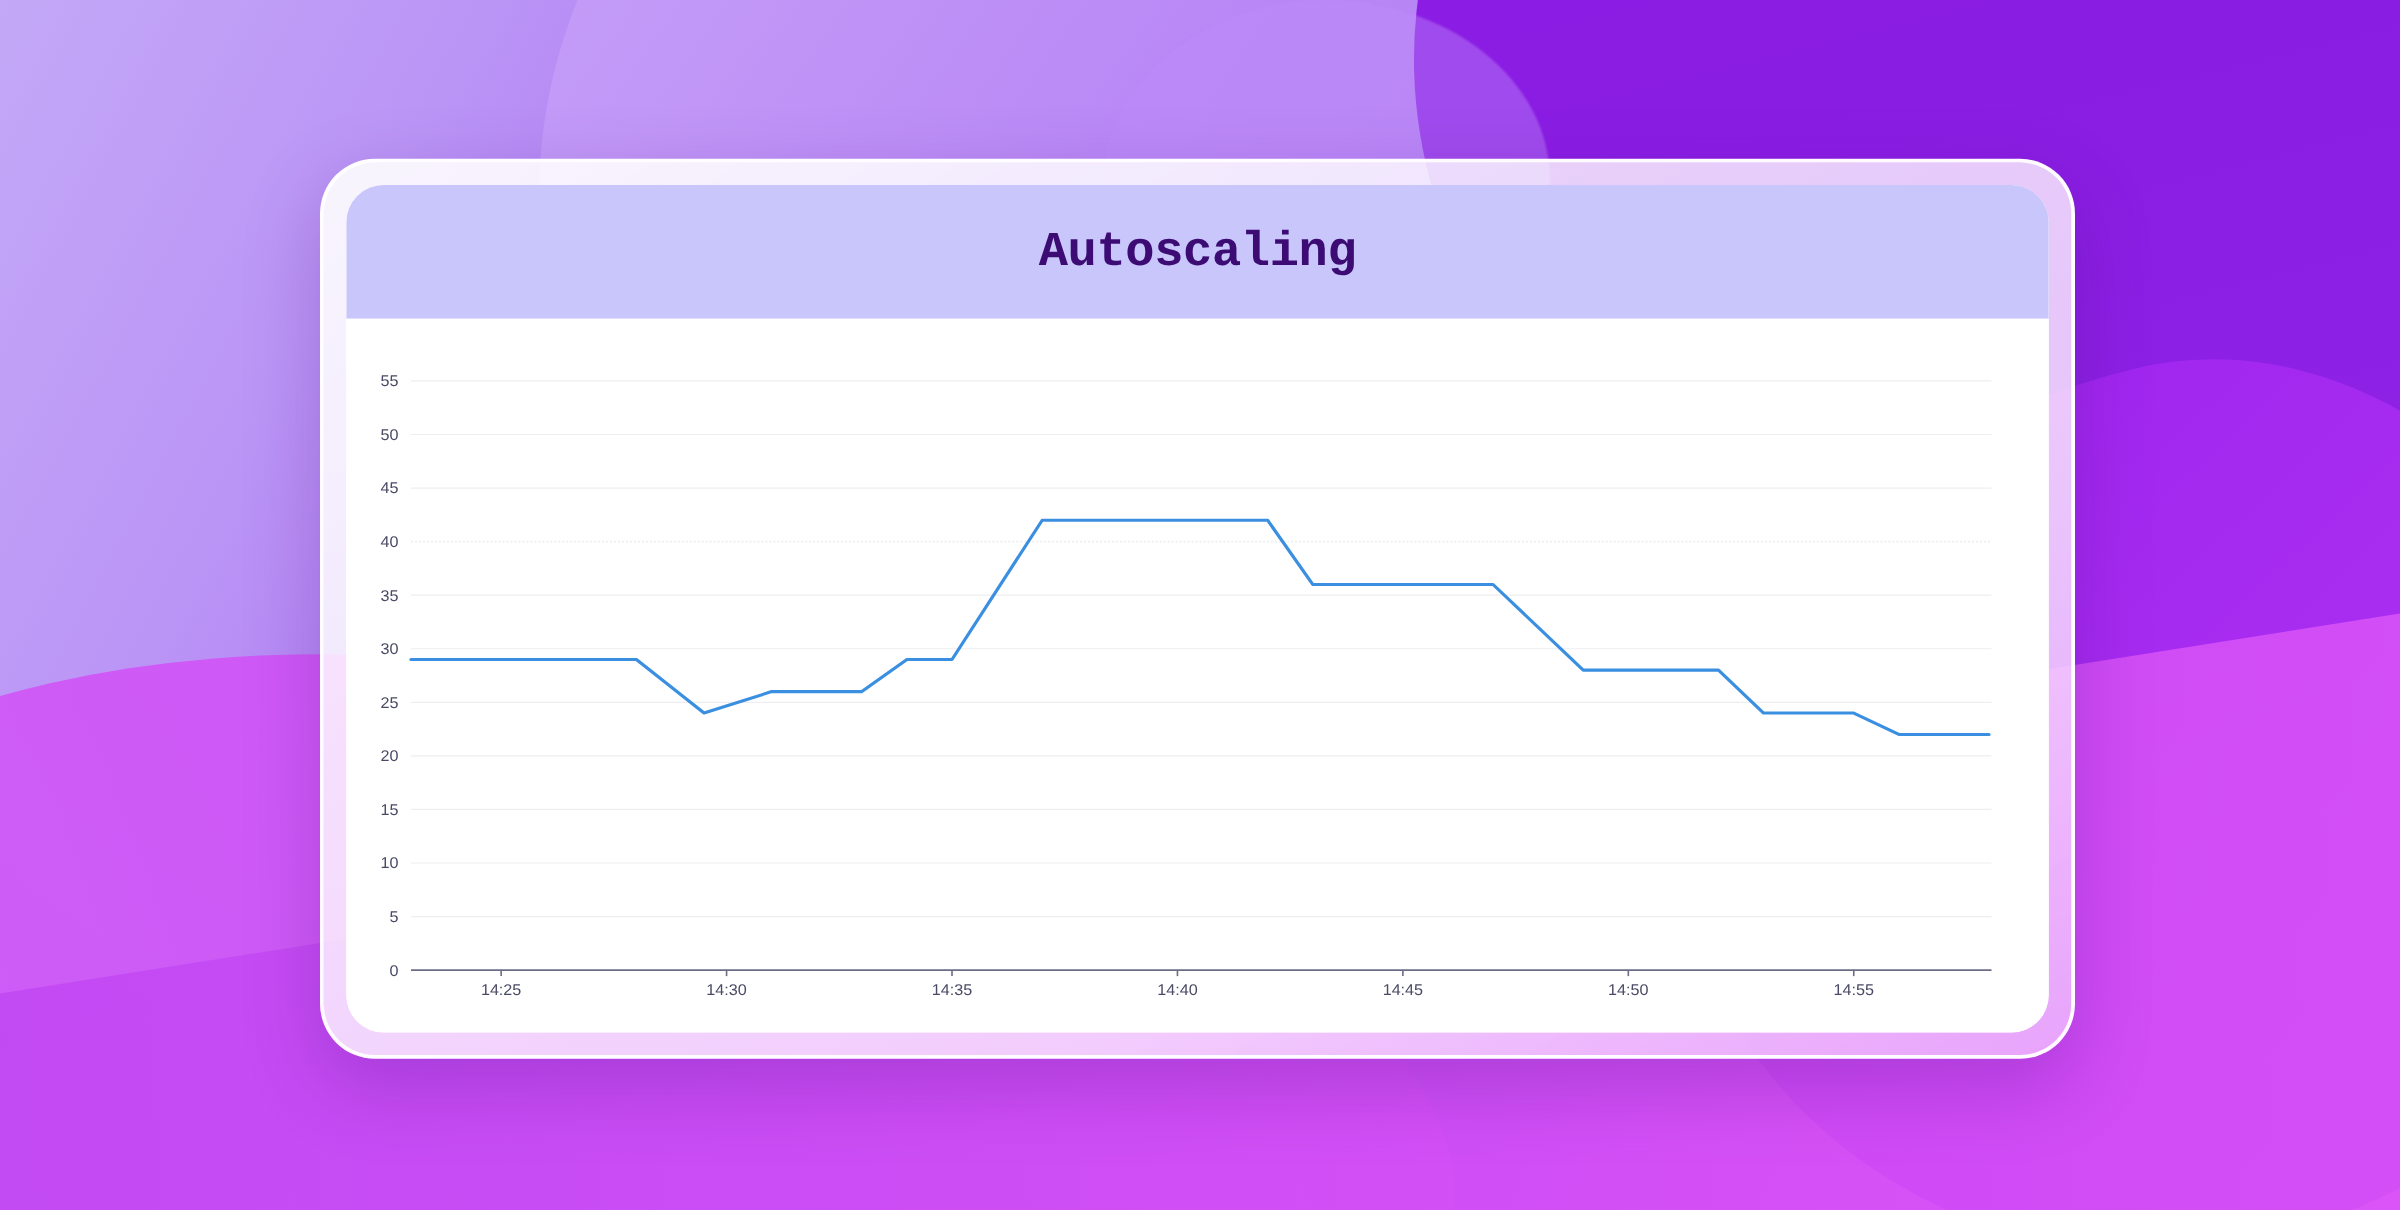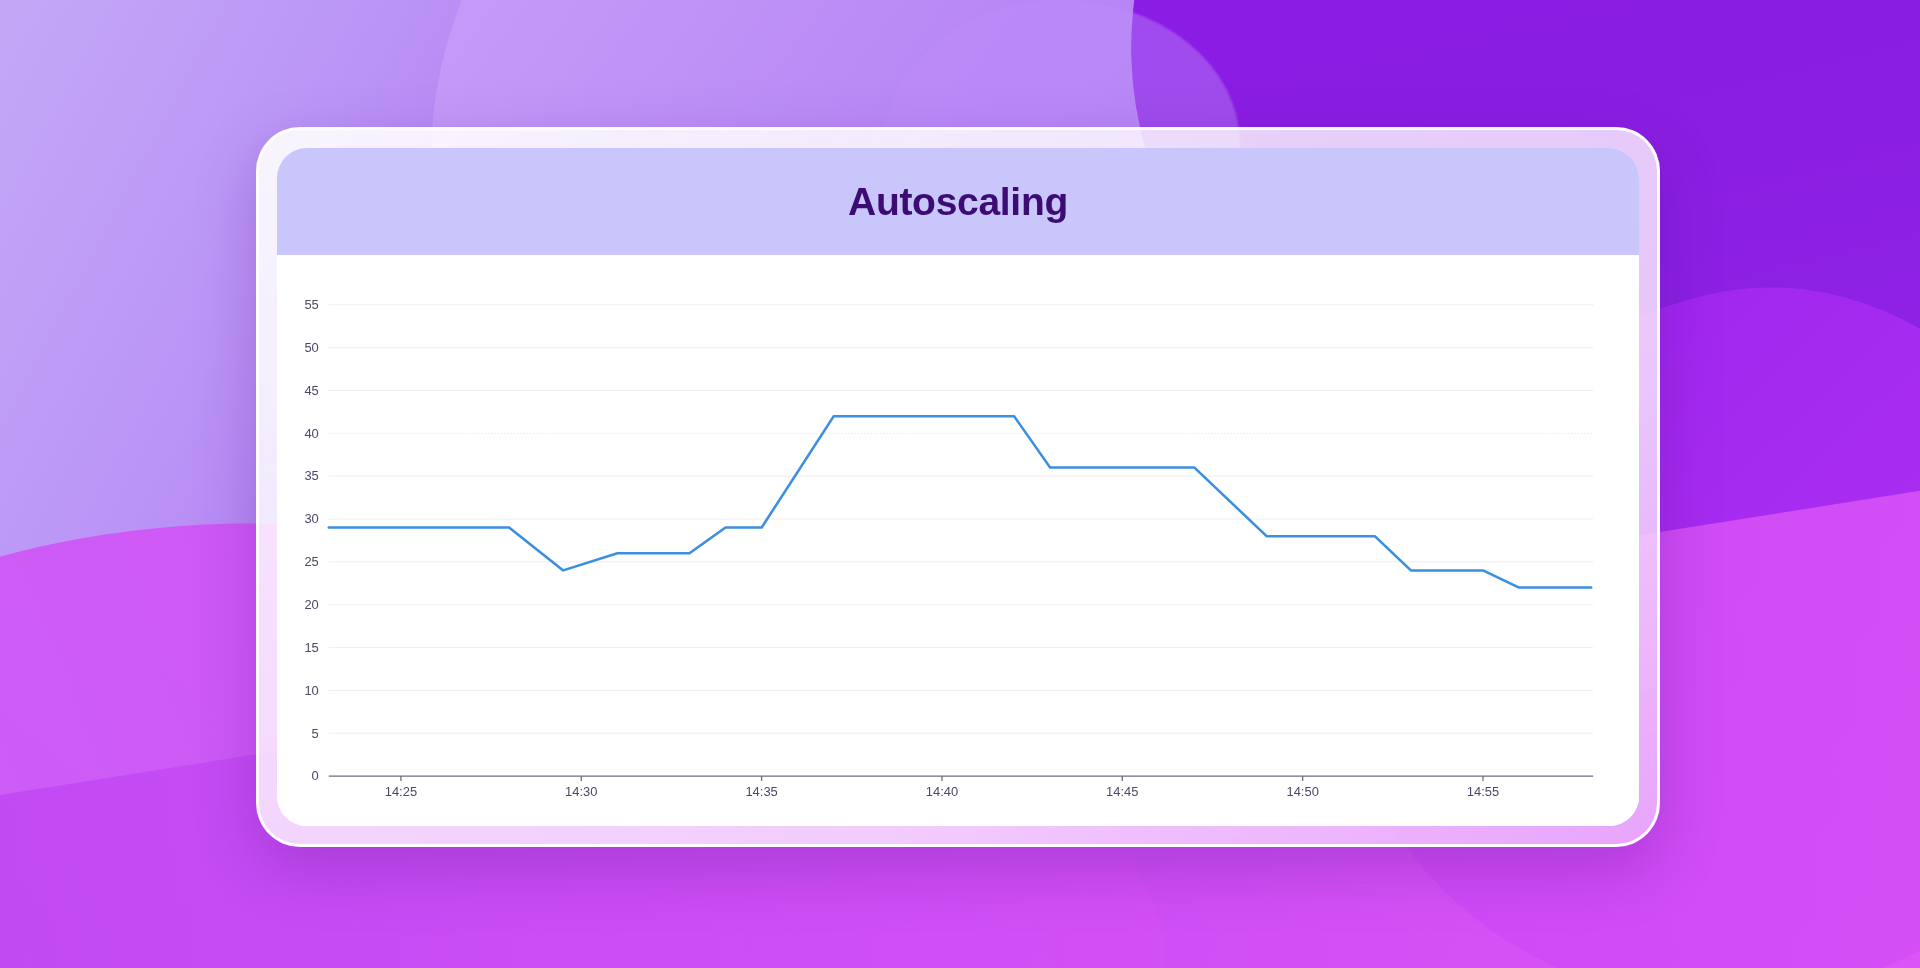--- a/index.html
+++ b/index.html
@@ -102,20 +102,21 @@
     display:flex;
     flex-direction:column;
   }
   #card-header {
     height:107px;
     background:#c9c6fb;
     display:flex;
     align-items:center;
     justify-content:center;
     flex:none;
+    font-family:Liberation Mono, monospace;
   }
   #card-title {
     font-size:39px;
     font-weight:bold;
     color:#3c0b74;
     letter-spacing:-.3px;
   }
   #card-body {
     flex:1;
     background:#ffffff;

